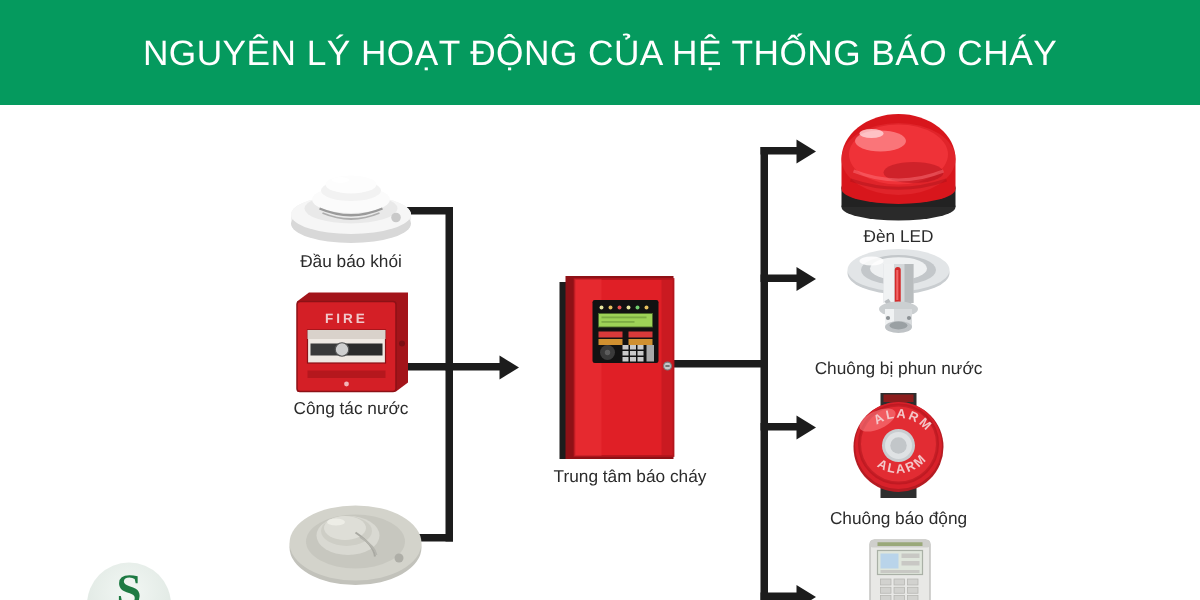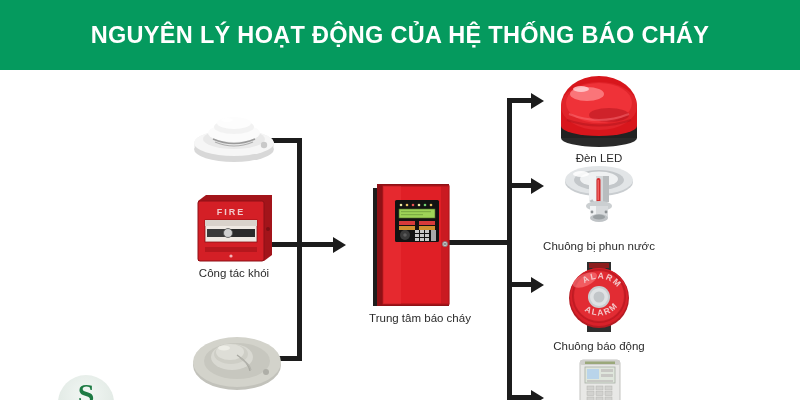--- a/index.html
+++ b/index.html
@@ -19,21 +19,21 @@
   
   #header {
     position: absolute; left: 0; top: 0;
     width: 800px; height: 70px;
     background: #059a5e;
     display: flex; align-items: center; justify-content: center;
   }
   #header-title {
     color: #ffffff;
     font-size: 23.5px;
-    font-weight: bold;
+    font-weight: normal;
     letter-spacing: 0.3px;
     white-space: nowrap;
     font-family: "Liberation Sans", sans-serif;
   }
 
   
   #diagram { position: absolute; left: 0; top: 70px; width: 800px; height: 330px; }
 
   .node { position: absolute; }
   .node-label {
@@ -119,20 +119,21 @@
         <ellipse cx="59" cy="38" rx="40" ry="13" fill="#f6f6f6"></ellipse>
         <ellipse cx="59" cy="34" rx="31" ry="10" fill="#e9e9e9"></ellipse>
         <ellipse cx="59" cy="28" rx="26" ry="9" fill="#fbfbfb"></ellipse>
         <ellipse cx="59" cy="22" rx="20" ry="7" fill="#f2f2f2"></ellipse>
         <ellipse cx="59" cy="18" rx="17" ry="6" fill="#fdfdfd"></ellipse>
         <path d="M38 34 q21 9 42 0" stroke="#9a9a9a" stroke-width="1.6" fill="none"></path>
         <path d="M40 37 q19 8 38 0" stroke="#aeaeae" stroke-width="1.2" fill="none"></path>
         <circle cx="89" cy="40" r="3.2" fill="#c9c9c9"></circle>
         <ellipse cx="52" cy="15" rx="6" ry="2" fill="#ffffff" opacity="0.85"></ellipse>
       </svg>
+      <div class="node-label" style="top:64px;">Đầu báo khói</div>
     </div>
 
     <div class="node" style="left:180px; top:123px; width:108px; height:90px;">
       <svg class="art" width="108" height="72" viewBox="0 0 108 72">
 
         <path d="M18 8 L26 2 L92 2 L92 62 L84 68 L18 68 Z" fill="#a3141a"></path>
 
         <rect x="18" y="8" width="66" height="60" rx="2" fill="#d41f26"></rect>
         <rect x="18" y="8" width="66" height="60" rx="2" fill="none" stroke="#8d1116" stroke-width="1"></rect>
 
@@ -141,21 +142,21 @@
         <rect x="25" y="27" width="52" height="22" fill="#efe9e3" stroke="#8d1116" stroke-width="0.8"></rect>
         <rect x="25" y="27" width="52" height="6" fill="#d9d2cb"></rect>
         <rect x="27" y="36" width="20" height="8" fill="#3a3a3a"></rect>
         <rect x="50" y="36" width="25" height="8" fill="#2b2b2b"></rect>
         <circle cx="48" cy="40" r="4.5" fill="#cfcfcf" stroke="#555" stroke-width="0.8"></circle>
         <rect x="25" y="54" width="52" height="5" fill="#b5171d"></rect>
         <circle cx="51" cy="63" r="1.6" fill="#f2b5b8"></circle>
 
         <circle cx="88" cy="36" r="2" fill="#7d0f14"></circle>
       </svg>
-      <div class="node-label" style="top:74px;">Công tác khói</div>
+      <div class="node-label" style="top:74px;">Công tác nước</div>
     </div>
 
     <div class="node" style="left:182px; top:255px; width:110px; height:72px;">
       <svg class="art" width="110" height="72" viewBox="0 0 110 72">
         <ellipse cx="55" cy="40" rx="44" ry="25" fill="#c2c2bb"></ellipse>
         <ellipse cx="55" cy="37" rx="44" ry="25" fill="#d3d3cb"></ellipse>
         <ellipse cx="55" cy="36" rx="33" ry="18" fill="#c7c7bf"></ellipse>
         <ellipse cx="50" cy="32" rx="21" ry="13" fill="#d9d9d2"></ellipse>
         <ellipse cx="49" cy="29" rx="17" ry="10" fill="#cecec6"></ellipse>
         <ellipse cx="48" cy="27" rx="14" ry="8" fill="#dedeD7"></ellipse>

